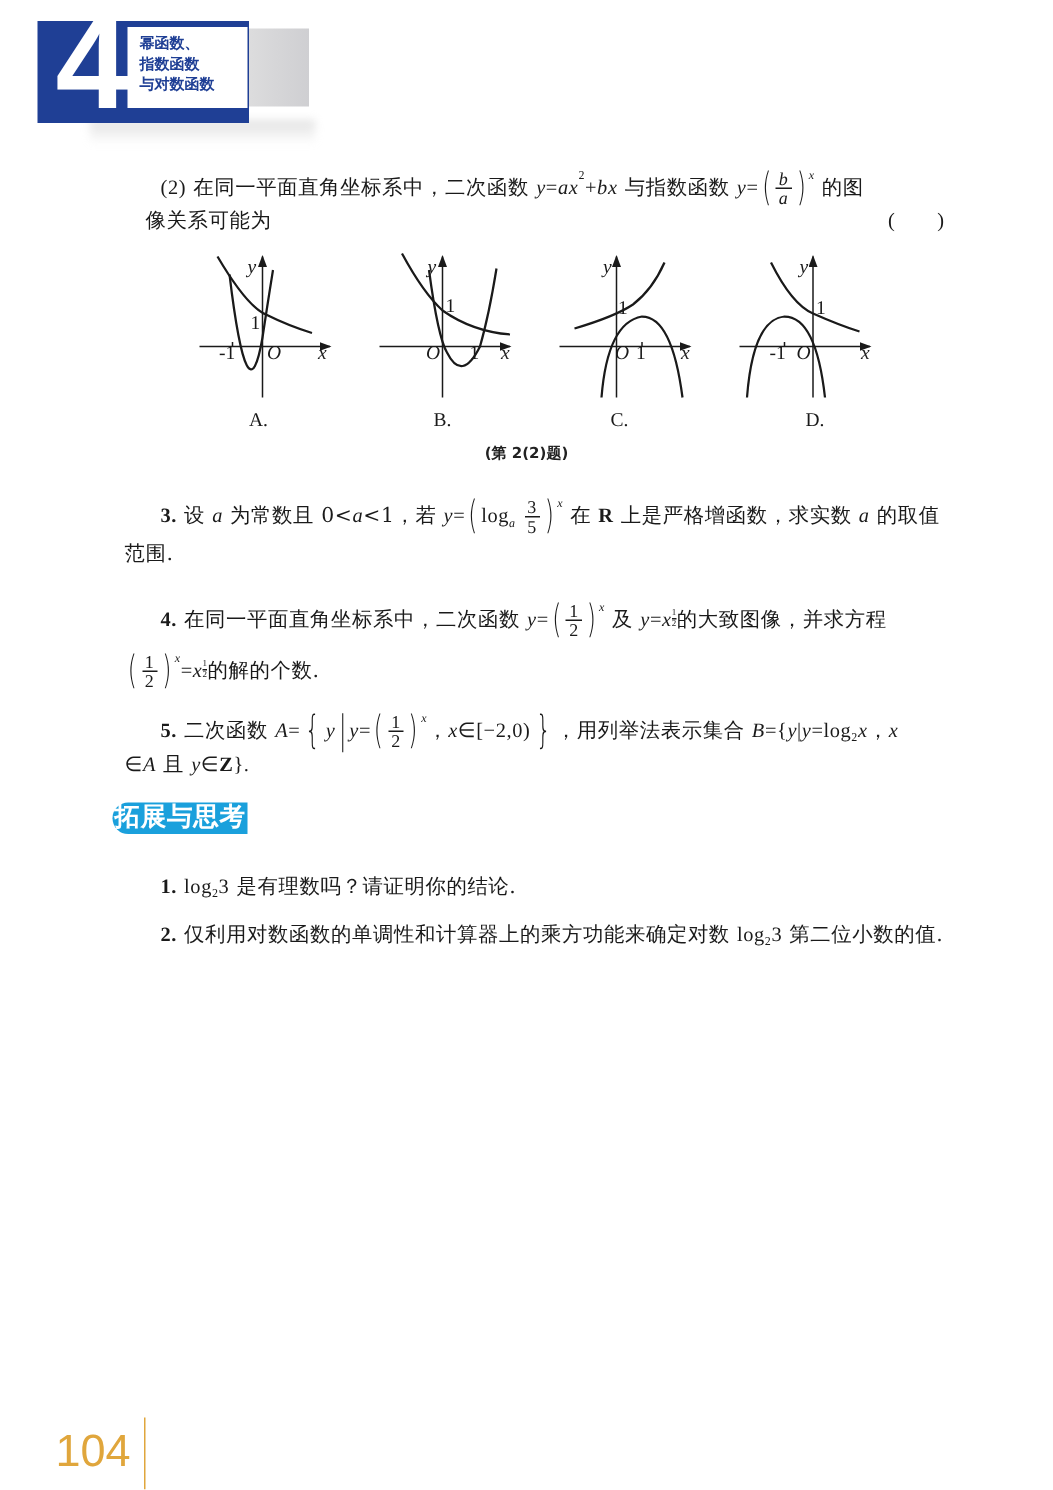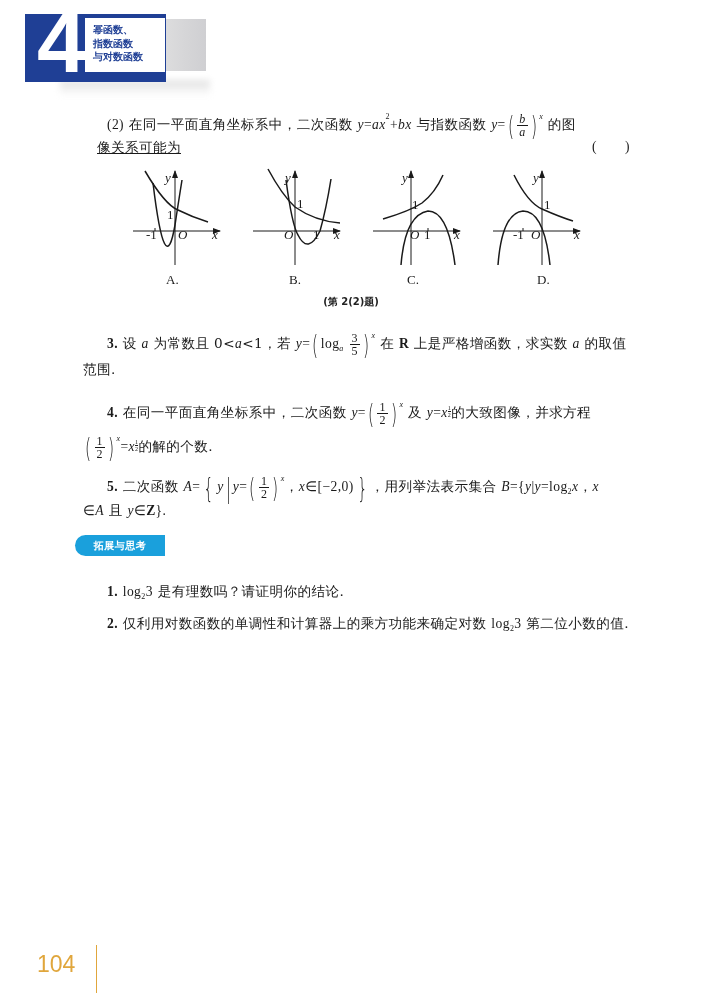--- a/index.html
+++ b/index.html
@@ -66,26 +66,26 @@
   }
   .caption {
     position: absolute; left: 0; width: 702px; top: 295px; text-align: center;
     font-family: "DejaVu Sans", sans-serif; font-size: 10px; font-weight: bold; color: #222;
   }
   
   .badge {
     position: absolute; left: 75px; top: 535px; width: 90px; height: 21px;
     background: #1aa0dc; border-radius: 11px 0 0 11px;
     color: #ffffff; font-family: "DejaVu Sans", sans-serif; font-weight: bold;
-    font-size: 10px; line-height: 21px; text-align: center; letter-spacing: 0.5px;
+    font-size: 17px; line-height: 21px; text-align: center; letter-spacing: 0.5px;
   }
   
   .pgnum {
     position: absolute; left: 37px; top: 951px; font-family: "Liberation Sans", sans-serif;
-    font-size: 23px; color: #e0a63c;
+    font-size: 30px; color: #e0a63c;
   }
   .pgrule { position: absolute; left: 96px; top: 945px; width: 1px; height: 48px; background: #e0a63c; }
 </style>
 </head>
 <body>
 
 <div class="ch-shadow"></div>
 <div class="ch-gray"></div>
 <div class="ch-blue"></div>
 <div class="ch-num">4</div>
@@ -98,21 +98,21 @@
   <span class="rm">(2)</span>
   <span>在同一平面直角坐标系中，二次函数</span>
   <span class="it">y</span><span class="rm">=</span><span class="it">ax</span><span class="sup" style="font-style:normal">2</span><span class="rm">+</span><span class="it">bx</span>
   <span>与指数函数</span>
   <span class="it">y</span><span class="rm">=</span><span class="paren">(</span><span class="frac">
       <span class="n it">b</span>
       <span class="d it">a</span>
     </span><span class="paren">)</span><span class="sup">x</span>
   <span>的图</span>
 </div>
-<div class="line" style="left:97px; top:137px;text-decoration:underline;">像关系可能为</div>
+<div class="line" style="left:97px; top:137px;">像关系可能为</div>
 <div class="line rm" style="left:592px; top:137px;">(　　)</div>
 
 <svg class="graph" style="left:120px; top:165px;" width="240" height="130">
   <defs>
       <marker id="ar" markerWidth="8" markerHeight="6" refX="7" refY="3" orient="auto">
         <path d="M0,0 L8,3 L0,6 Z" fill="#1a1a1a"></path>
       </marker>
     </defs>
   <line x1="13" y1="66" x2="100" y2="66" stroke="#1a1a1a" stroke-width="1" marker-end="url(#ar)"></line>
   <line x1="55" y1="100" x2="55" y2="6" stroke="#1a1a1a" stroke-width="1" marker-end="url(#ar)"></line>

